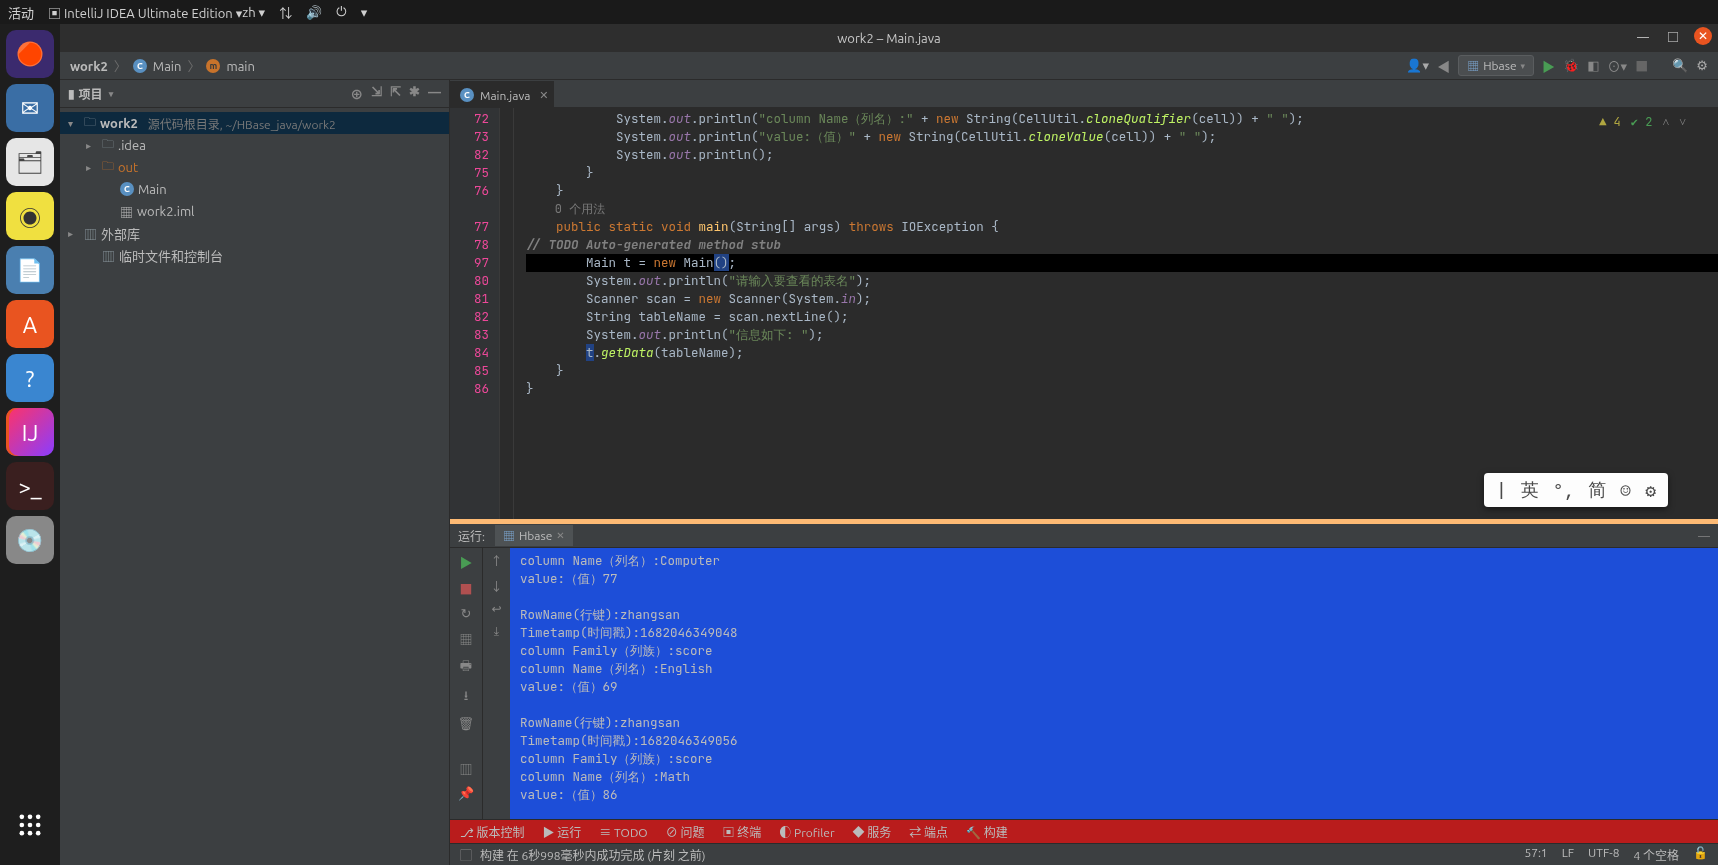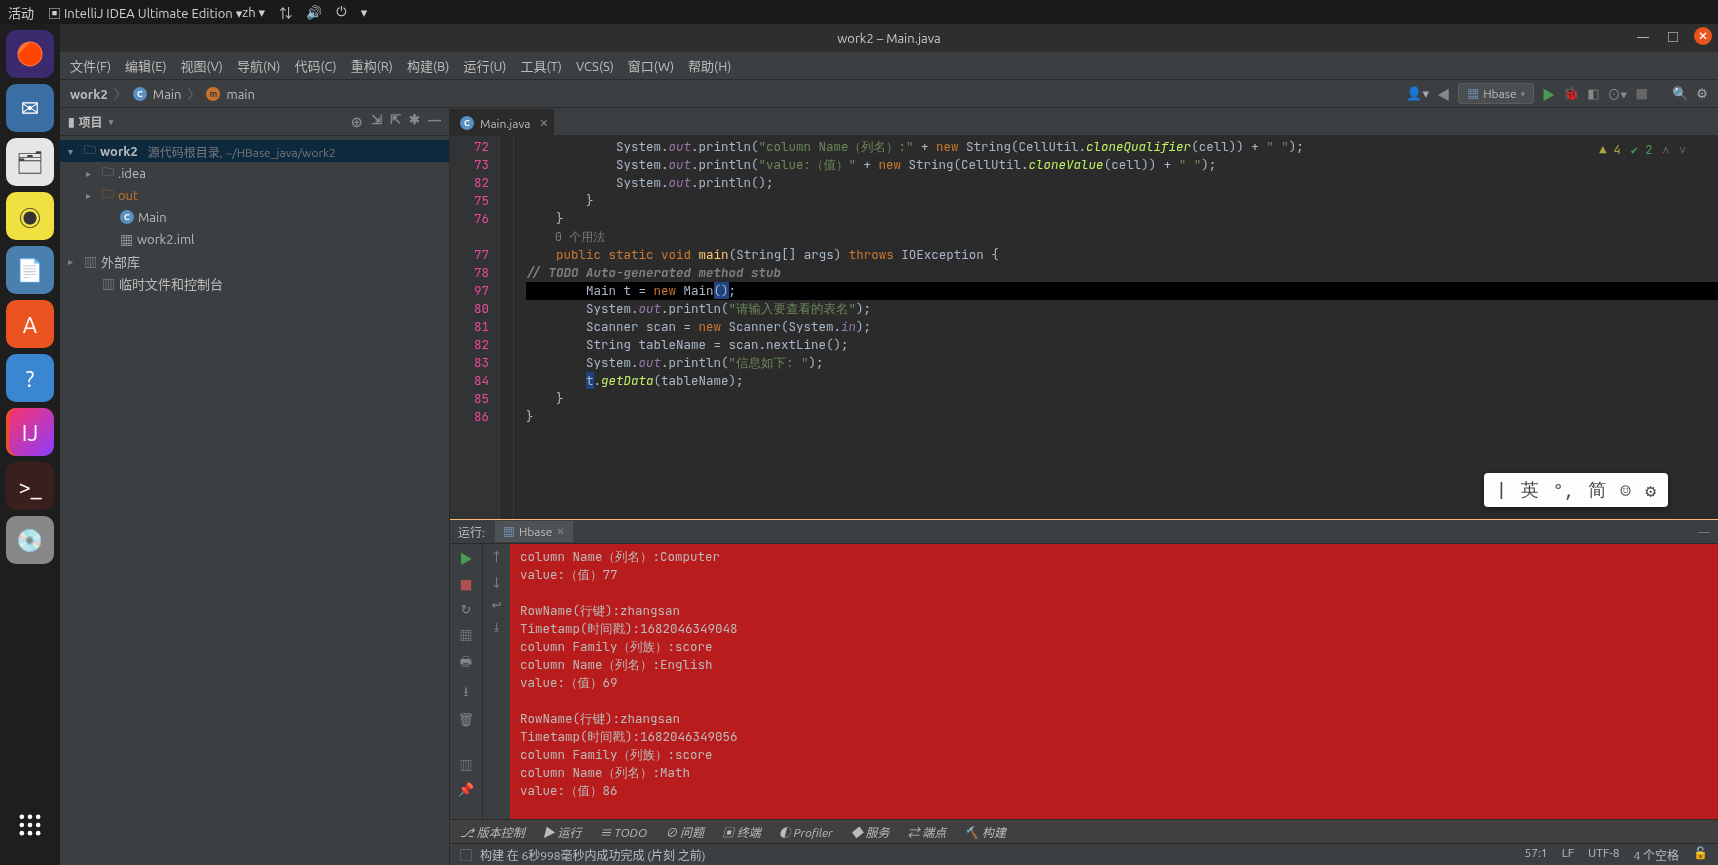--- a/index.html
+++ b/index.html
@@ -78,31 +78,31 @@
 .fn { color: #ffc66d; }
 .sel-bg { background-color: #214283; }
 
 .editor .insp { position: absolute; top: 6px; right: 32px; display: flex; gap: 10px; font-size: 12px; align-items: center; }
 .insp .warn { color: #b0a640; } .insp .ok { color: #499c54; }
 
 
 .ime-panel { position: absolute; right: 50px; bottom: 12px; height: 34px; background: #fdfdfd; border-radius: 4px; display: flex; align-items: center; gap: 14px; padding: 0 12px; color: #4a4a4a; font-size: 18px; box-shadow: 0 2px 6px rgba(0,0,0,0.5); z-index: 200; }
 
 
-.run-tw { height: 300px; background: #b91c1c; border-top: 1px solid #fdba74; display: flex; flex-direction: column; }
+.run-tw { height: 300px; background: #1d4ed8; border-top: 5px solid #fdba74; display: flex; flex-direction: column; }
 .run-header { height: 24px; background: #3c3f41; display: flex; align-items: center; padding: 0 8px; gap: 10px; font-size: 12px; border-bottom: 1px solid #2b2b2b; }
 .run-header .rtab { display: flex; align-items: center; gap: 4px; padding: 2px 8px; background: #4e5254; }
 .run-header .rtab .close-x { color: #888; font-size: 10px; }
 .run-body { flex: 1; display: flex; min-height: 0; }
 .run-side { width: 32px; background: #3c3f41; display: flex; flex-direction: column; align-items: center; padding-top: 4px; gap: 8px; color: #888; font-size: 13px; }
 .run-side2 { width: 28px; background: #3c3f41; display: flex; flex-direction: column; align-items: center; padding-top: 4px; gap: 8px; color: #888; font-size: 12px; border-left: 1px solid #2b2b2b; }
 .console { flex: 1; font-family: "JetBrains Mono", monospace; font-size: 12.5px; line-height: 18px; padding: 4px 10px; color: #bbbbbb; white-space: pre; overflow: auto; }
 
 
-.bottombar { height: 24px; background: #404040; display: flex; align-items: center; padding: 0 10px; gap: 18px; font-size: 12px; color: #bbbbbb; border-top: 1px solid #2b2b2b; font-style: italic; }
+.bottombar { height: 24px; background: #b91c1c; display: flex; align-items: center; padding: 0 10px; gap: 18px; font-size: 12px; color: #bbbbbb; border-top: 1px solid #2b2b2b; }
 .statusbar { height: 22px; background: #3c3f41; display: flex; align-items: center; padding: 0 10px; font-size: 12px; color: #bbbbbb; border-top: 1px solid #2b2b2b; }
 .statusbar .right { margin-left: auto; display: flex; gap: 14px; }
 
 
 .cicon { width: 14px; height: 14px; border-radius: 7px; display: inline-flex; align-items: center; justify-content: center; font-size: 9px; font-weight: bold; }
 .cicon.blue { background: #5990c1; color: #fff; }
 .cicon.orange { background: #c8732b; color: #3a3a3a; }
 
 </style>
 </head>
@@ -160,34 +160,20 @@
 
   <div class="titlebar">
     <span>work2 – Main.java</span>
     <div class="winctrls">
       <div class="wbtn">—</div>
       <div class="wbtn">□</div>
       <div class="wbtn close">✕</div>
     </div>
   </div>
 
-  <div class="menubar">
-    <span class="mitem">文件(F)</span>
-    <span class="mitem">编辑(E)</span>
-    <span class="mitem">视图(V)</span>
-    <span class="mitem">导航(N)</span>
-    <span class="mitem">代码(C)</span>
-    <span class="mitem">重构(R)</span>
-    <span class="mitem">构建(B)</span>
-    <span class="mitem">运行(U)</span>
-    <span class="mitem">工具(T)</span>
-    <span class="mitem">VCS(S)</span>
-    <span class="mitem">窗口(W)</span>
-    <span class="mitem">帮助(H)</span>
-  </div>
 
   <div class="navbar">
     <div class="crumbs">
       <span style="font-weight:bold">work2</span>
       <span class="sep">〉</span>
       <span class="cicon blue">C</span>
       <span>Main</span>
       <span class="sep">〉</span>
       <span class="cicon orange">m</span>
       <span>main</span>

